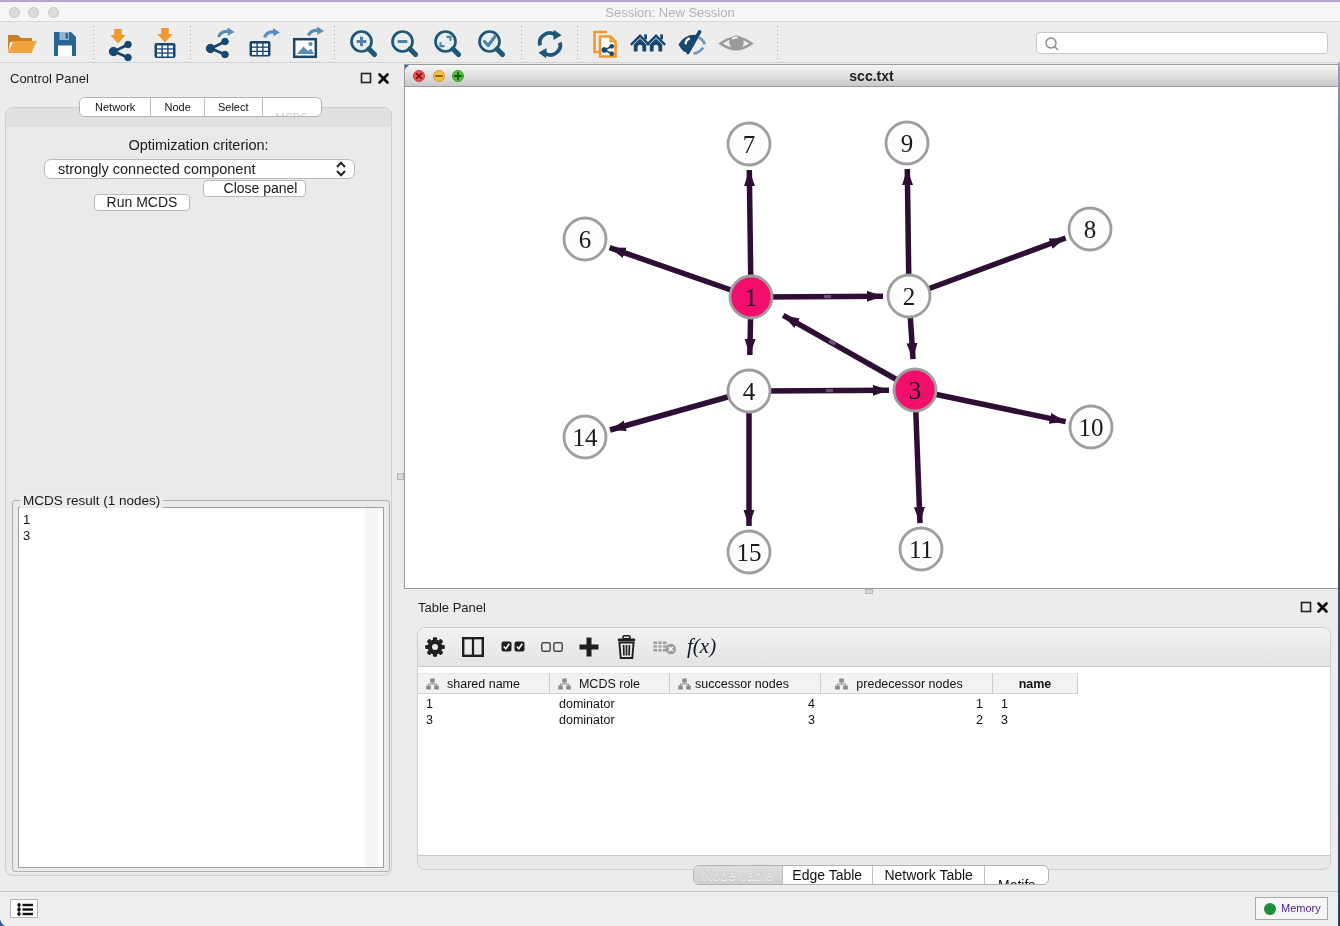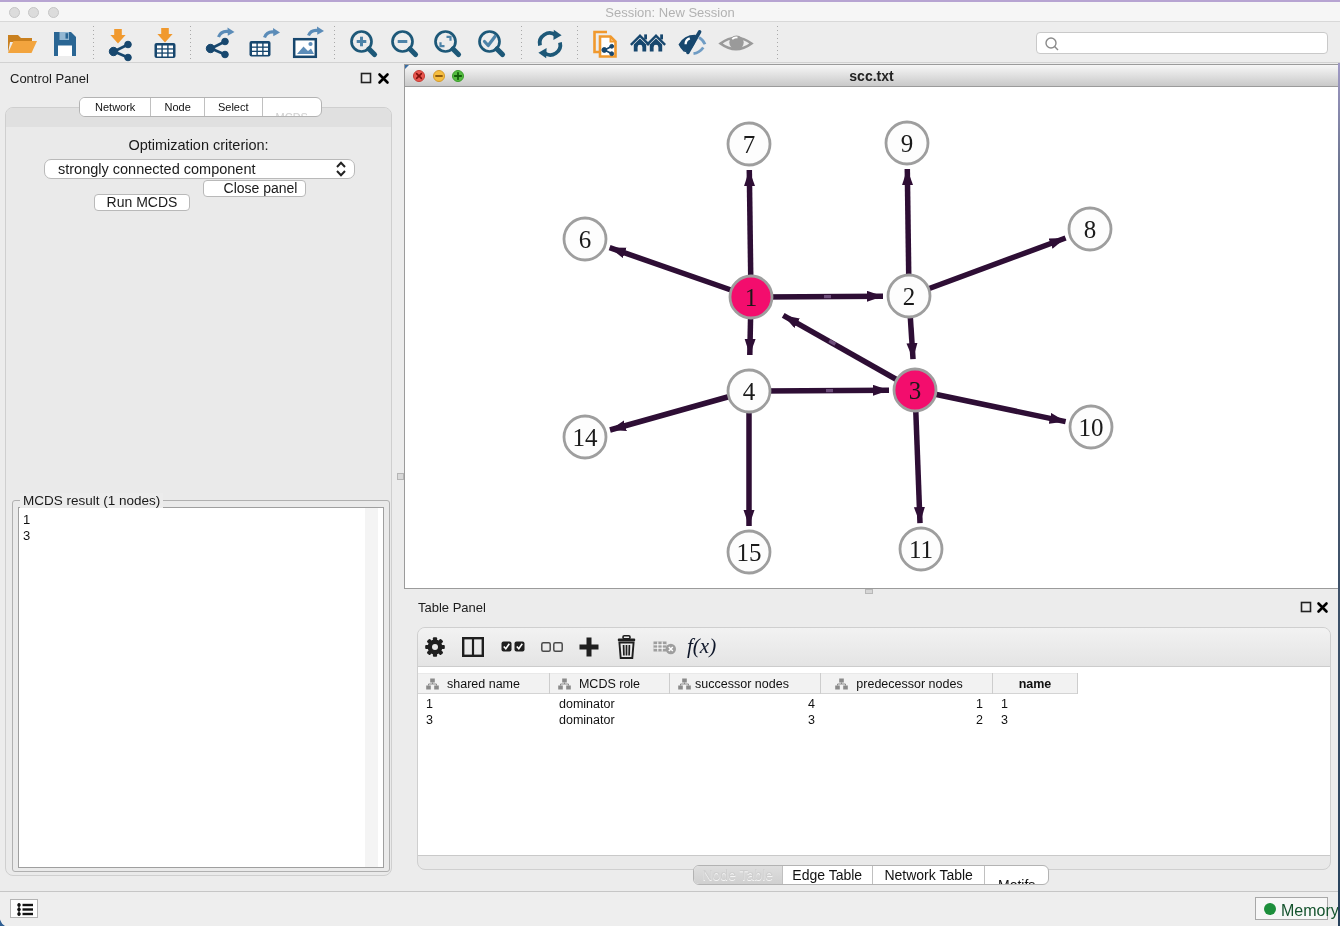--- a/index.html
+++ b/index.html
@@ -47,21 +47,21 @@
 #tpToolbar{left:418px;top:628px;width:912px;height:39px;background:linear-gradient(#f2f2f2,#e4e4e4);border-bottom:1px solid #cccccc;border-radius:7px 7px 0 0;box-sizing:border-box;}
 #tbl{left:418px;top:667px;width:912px;height:189px;background:#fff;border-bottom:1px solid #c9c9c9;box-sizing:border-box;}
 #tblHead{position:absolute;left:418px;top:673px;width:660px;height:21px;background:#f2f2f2;border-bottom:1px solid #d4d4d4;border-top:1px solid #e9e9e9;box-sizing:border-box;}
 .hcol{position:absolute;top:673px;height:21px;border-right:1px solid #cdcdcd;box-sizing:border-box;display:flex;align-items:center;justify-content:center;font-size:12.5px;color:#111;}
 .cell{position:absolute;font-size:12.5px;color:#111;}
 
 
 #btabs .tab{font-size:14px;}
 #statusbar{left:0;top:891px;width:1340px;height:35px;background:#eeeeee;border-top:1px solid #c6c6c6;box-sizing:border-box;}
 #listbtn{left:10px;top:899px;width:28px;height:19px;background:#fdfdfd;border:1px solid #b4b4b4;box-sizing:border-box;}
-#membtn{left:1255px;top:897px;width:73px;height:23px;background:#f7f7f7;border:1px solid #a8a8a8;box-sizing:border-box;font-size:16px;color:#14532d;}
+#membtn{left:1255px;top:897px;width:73px;height:23px;background:#f7f7f7;border:1px solid #a8a8a8;box-sizing:border-box;font-size:11px;color:#4c1d95;}
 .nlab text{font-family:"Liberation Serif",serif;}
 #redge{left:1338px;top:63px;width:2px;height:863px;background:linear-gradient(#a09ac6,#6c7590 12%,#4a5a70 40%,#27415c);}
 </style>
 </head>
 <body>
 <div class="abs" id="titlebar"></div>
 <div class="tl" style="left:9px;"></div>
 <div class="tl" style="left:28px;"></div>
 <div class="tl" style="left:48px;"></div>
 <div id="wtitle">Session: New Session</div>

